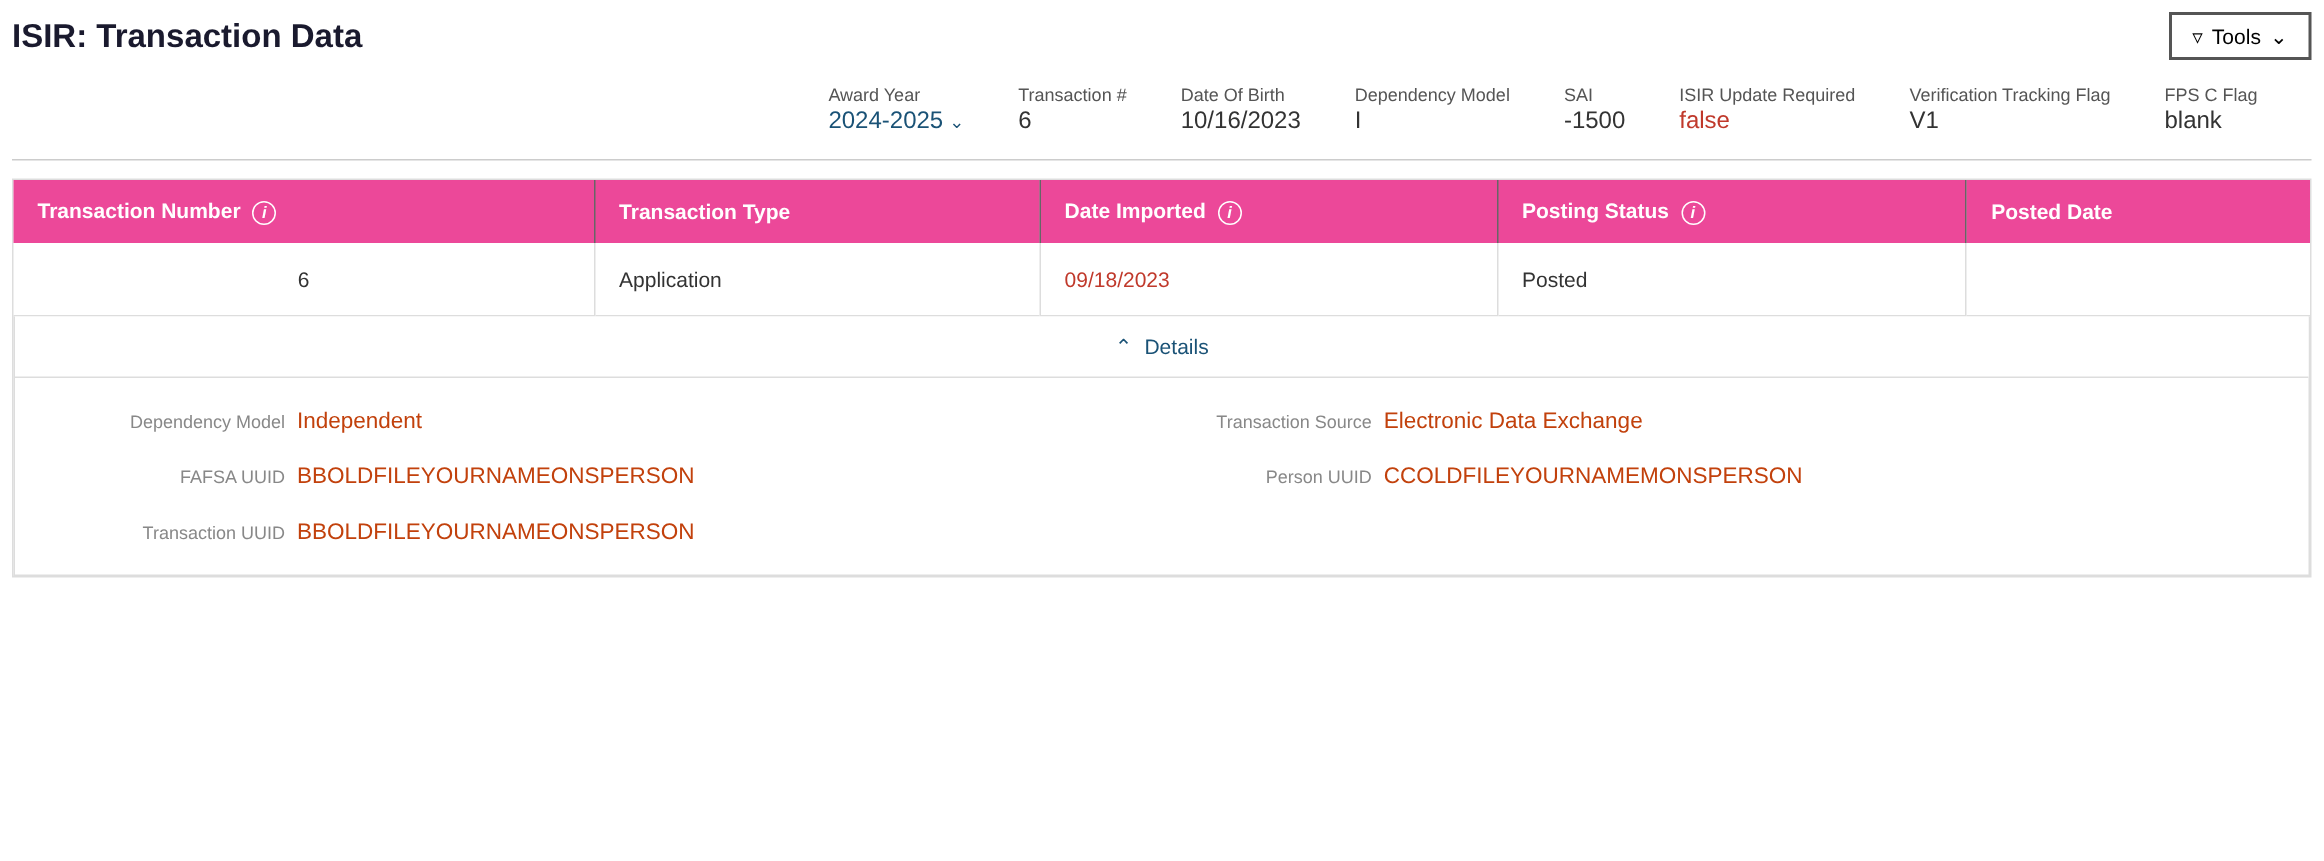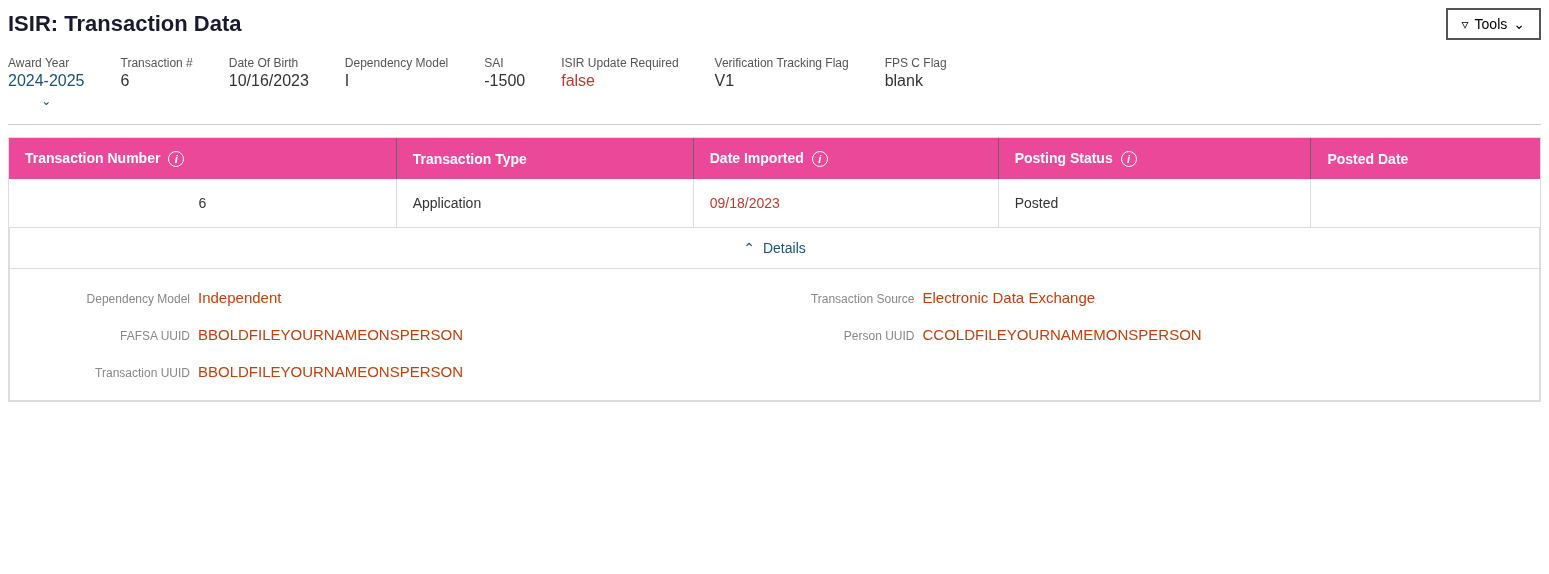--- a/index.html
+++ b/index.html
@@ -11,25 +11,25 @@
       border: 2px solid #555;
       background: #fff;
       padding: 6px 14px;
       font-size: 14px;
       cursor: pointer;
       display: flex;
       align-items: center;
       gap: 6px;
       font-weight: 500;
     }
-    .meta-row { display: flex; flex-wrap: wrap; gap: 0; margin-bottom: 16px; align-items: flex-start; }
+    .meta-row { display: flex; flex-wrap: wrap; gap: 0; margin-bottom: 16px; align-items: flex-start; justify-content: flex-end; }
     .meta-item { display: flex; flex-direction: column; margin-right: 36px; }
     .meta-label { font-size: 12px; color: #555; margin-bottom: 2px; }
     .meta-value { font-size: 16px; font-weight: 500; color: #333; }
-    .meta-value.award-year { color: #1a5276; font-size: 16px; display: flex; align-items: center; gap: 4px; flex-direction: column; }
+    .meta-value.award-year { color: #1a5276; font-size: 16px; display: flex; align-items: center; gap: 4px; }
     .meta-value.orange { color: #c0392b; }
     .divider { border: none; border-top: 1px solid #ccc; margin: 12px 0; }
     table { width: 100%; border-collapse: collapse; margin-bottom: 0; }
     thead tr { background: #ec4899; color: #fff; }
     thead th { padding: 12px 16px; text-align: left; font-size: 14px; font-weight: 600; border-right: 1px solid #666; }
     thead th:last-child { border-right: none; }
     tbody tr { border-bottom: 1px solid #ddd; }
     tbody td { padding: 16px; font-size: 14px; vertical-align: middle; border-right: 1px solid #ddd; }
     tbody td:last-child { border-right: none; }
     tbody td.center { text-align: center; }

